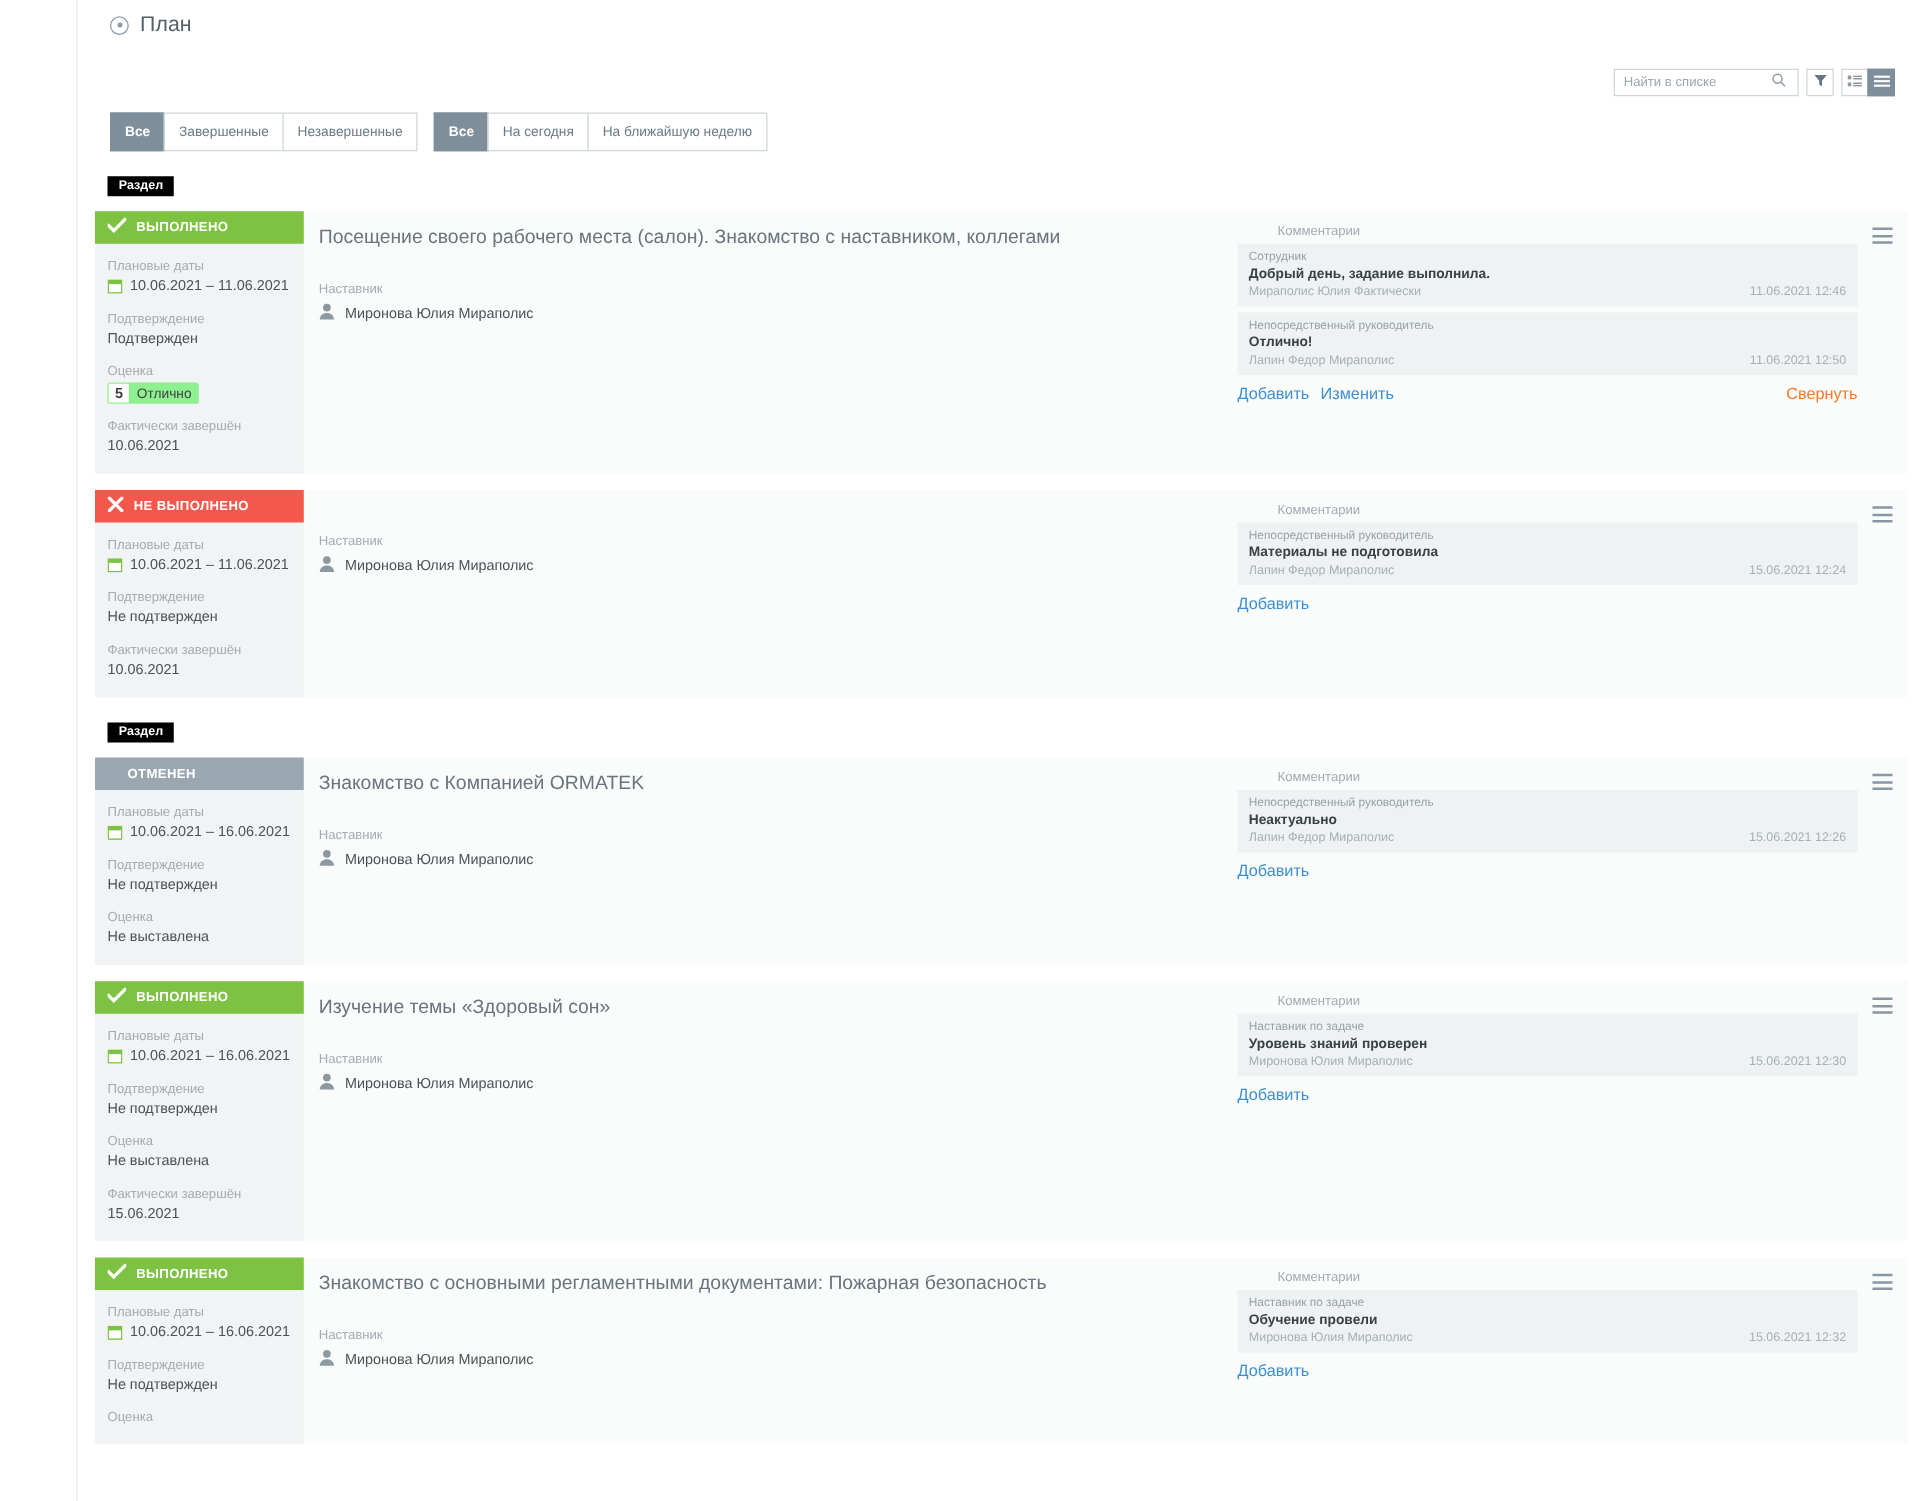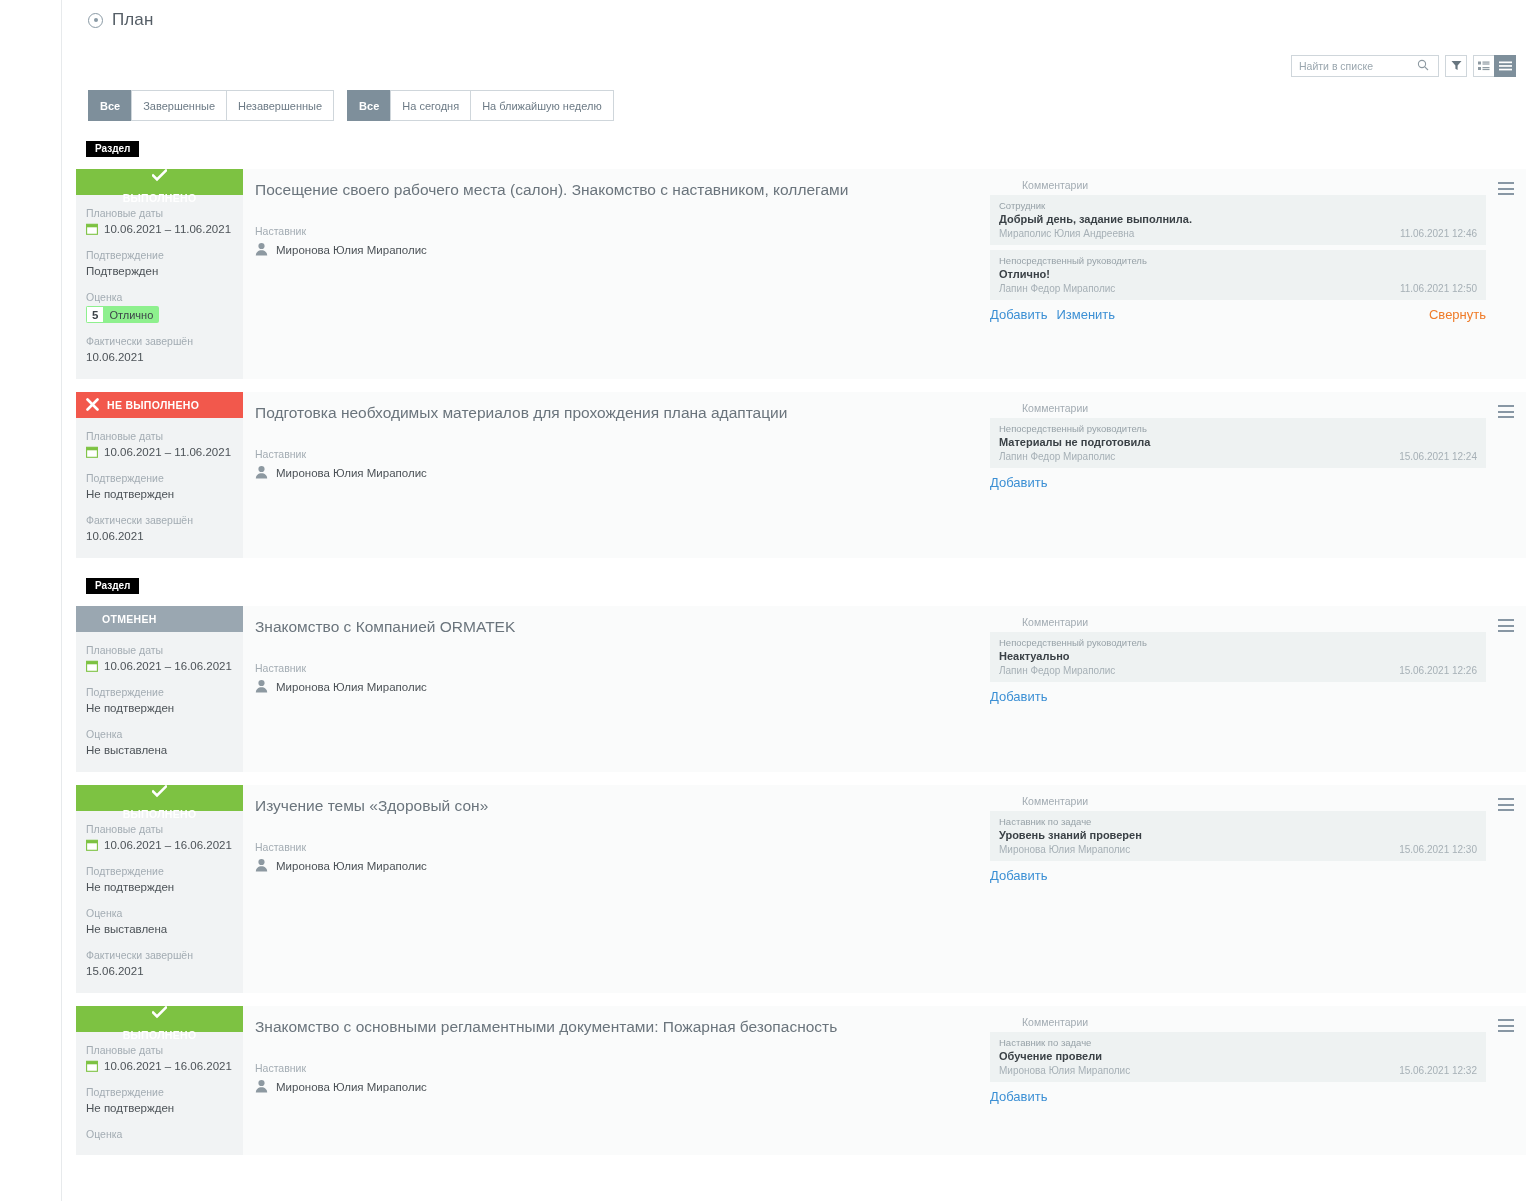--- a/index.html
+++ b/index.html
@@ -171,21 +171,21 @@
     display: flex;
     align-items: center;
     gap: 8px;
     padding: 0 10px;
     color: #fff;
     font-size: 10.5px;
     font-weight: 700;
     letter-spacing: .3px;
     text-transform: uppercase;
   }
-  .status.done { background: #7dc242; flex-direction: column; }
+  .status.done { background: #7dc242; }
   .status.failed { background: #f2584c; }
   .status.cancelled { background: #9aa7b1; padding-left: 26px; }
   .status svg { flex: none; }
 
   .field { padding: 0 10px; margin-top: 11px; }
   .field-label {
     font-size: 10.5px;
     color: #a3acb3;
     line-height: 14px;
   }
@@ -430,21 +430,21 @@
                     </svg></span>
                   <span>Миронова Юлия Мираполис</span>
                 </div>
               </div>
               <div class="task-col-right">
                 <div class="comments-label">Комментарии</div>
                 <div class="comment">
                   <div class="comment-role">Сотрудник</div>
                   <div class="comment-text">Добрый день, задание выполнила.</div>
                   <div class="comment-foot">
-                    <span class="comment-author">Мираполис Юлия Андреевна</span>
+                    <span class="comment-author">Мираполис Юлия Фактически</span>
                     <span class="comment-date">11.06.2021 12:46</span>
                   </div>
                 </div>
                 <div class="comment">
                   <div class="comment-role">Непосредственный руководитель</div>
                   <div class="comment-text">Отлично!</div>
                   <div class="comment-foot">
                     <span class="comment-author">Лапин Федор Мираполис</span>
                     <span class="comment-date">11.06.2021 12:50</span>
                   </div>
@@ -486,21 +486,20 @@
                 <div class="field-label">Подтверждение</div>
                 <div class="field-value">Не подтвержден</div>
               </div>
               <div class="field">
                 <div class="field-label">Фактически завершён</div>
                 <div class="field-value">10.06.2021</div>
               </div>
             </div>
             <div class="task-main">
               <div class="task-col-left">
-                <div class="task-title">Подготовка необходимых материалов для прохождения плана адаптации</div>
                 <div class="mentor-label">Наставник</div>
                 <div class="mentor-row">
                   <span><svg width="13" height="14" viewBox="0 0 13 14">
                       <circle cx="6.5" cy="4" r="3.1" fill="#8d99a1"></circle>
                       <path d="M0.8 13.6c0-3.3 2.6-5.3 5.7-5.3s5.7 2 5.7 5.3z" fill="#8d99a1"></path>
                     </svg></span>
                   <span>Миронова Юлия Мираполис</span>
                 </div>
               </div>
               <div class="task-col-right">

